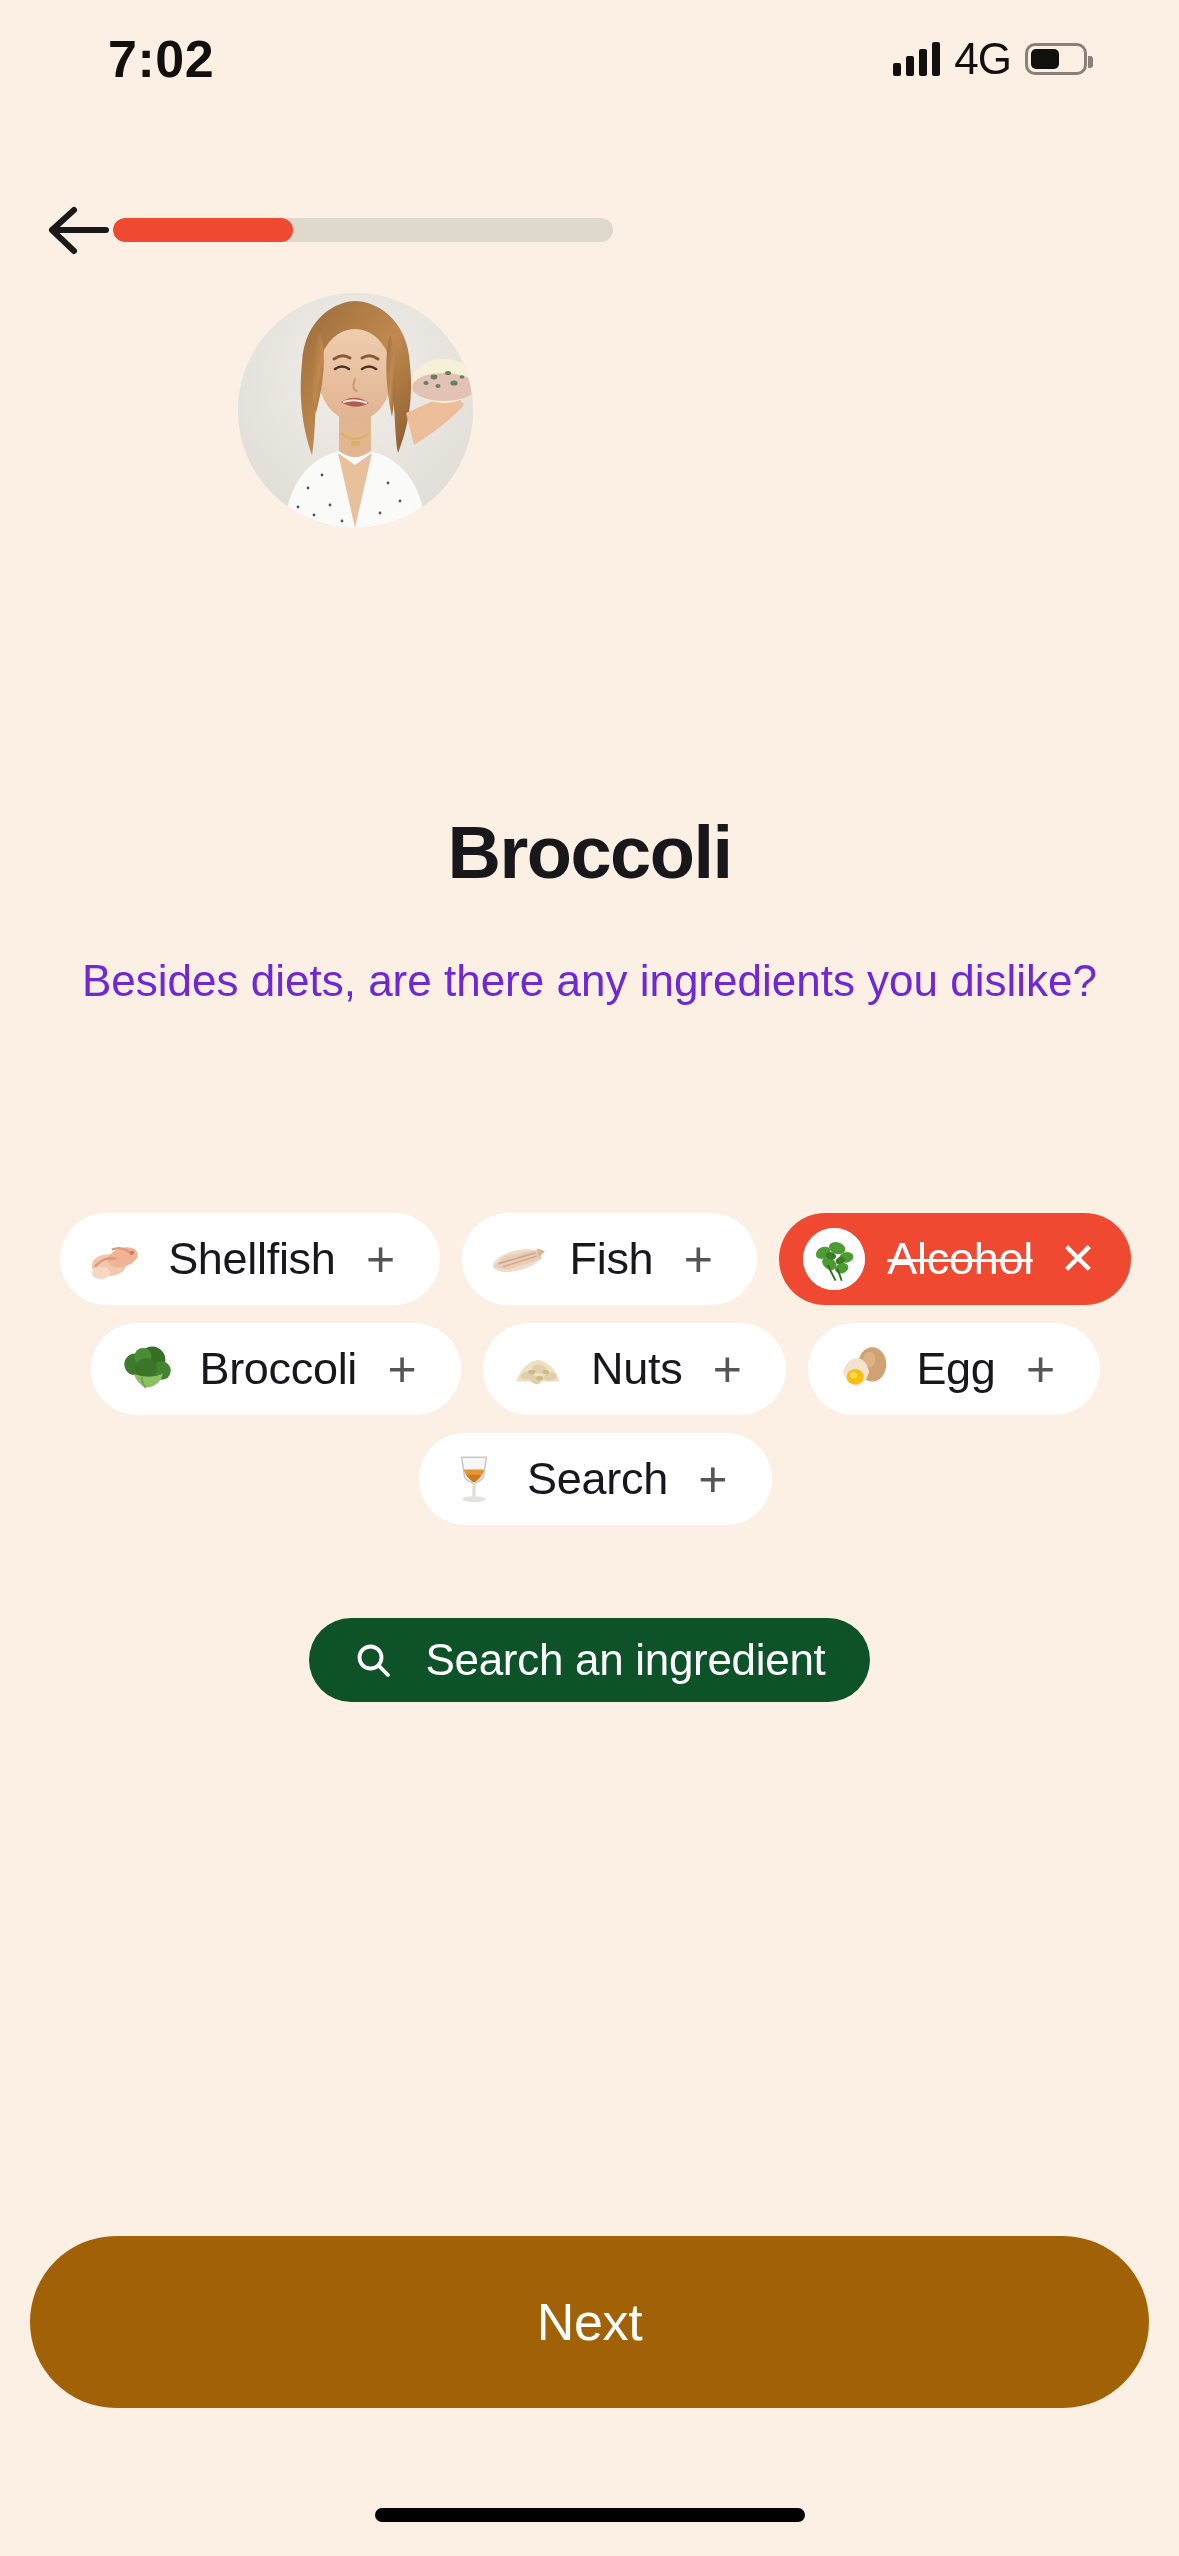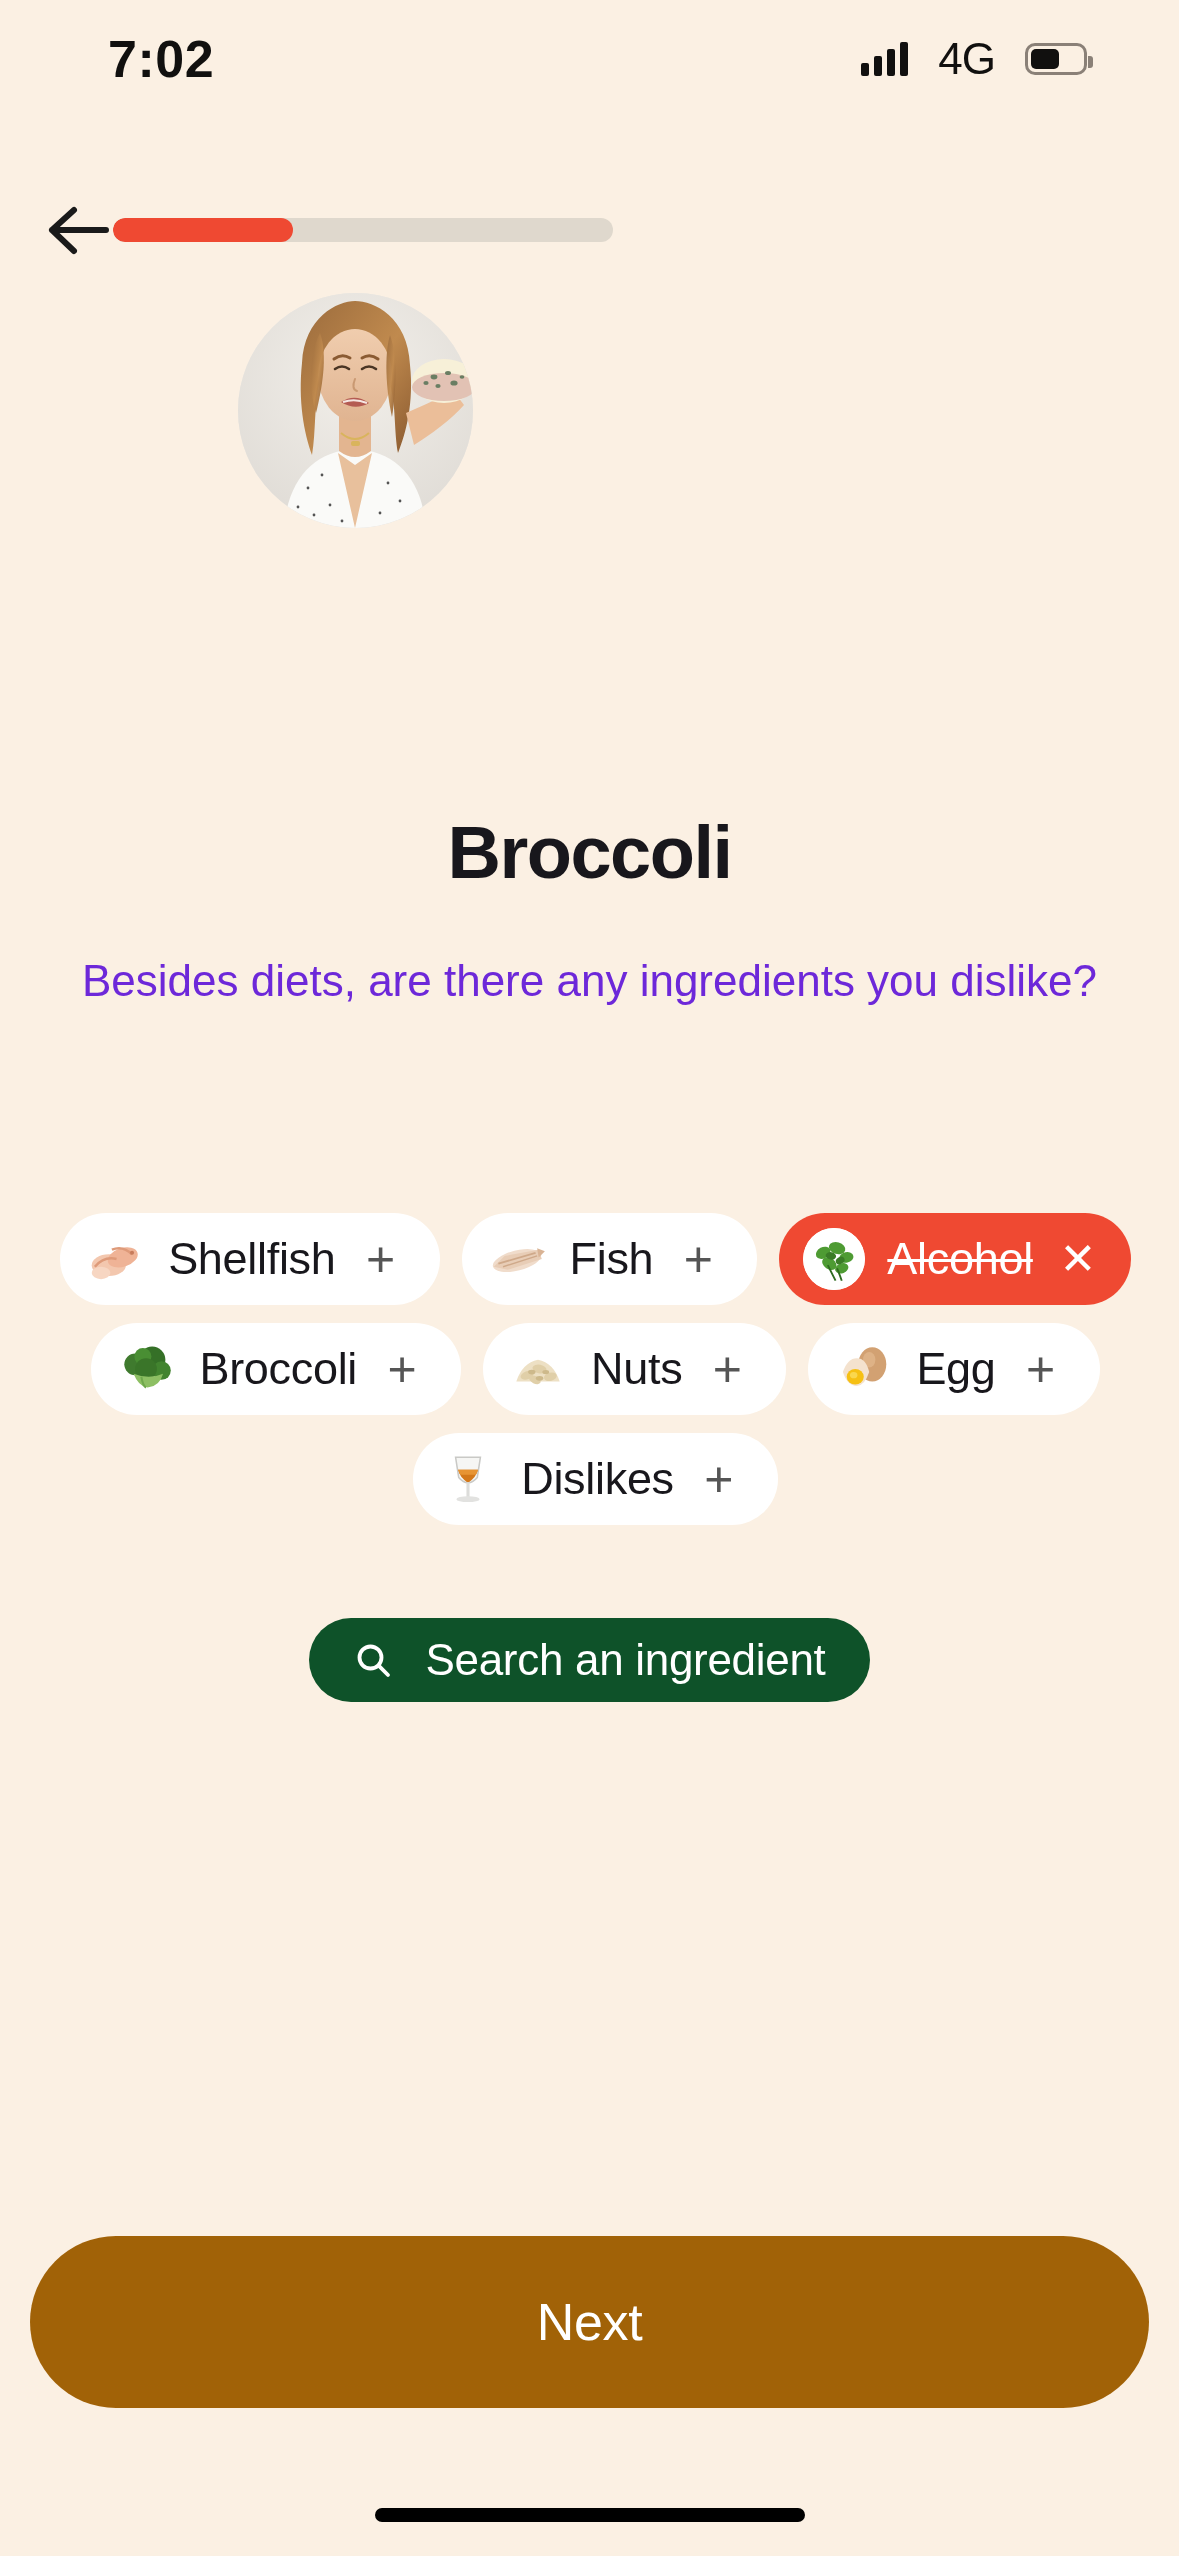--- a/index.html
+++ b/index.html
@@ -18,21 +18,21 @@
   
   .statusbar {
     position:absolute; top:0; left:0; right:0; height:118px;
     display:flex; align-items:center; justify-content:space-between;
     padding:0 92px 0 108px;
   }
   .status-time {
     font-size:52px; font-weight:700; color:#11100F;
     letter-spacing:0.5px;
   }
-  .status-right { display:flex; align-items:center; gap:30px; }
+  .status-right { display:flex; align-items:center; gap:14px; }
   .signal { display:flex; align-items:flex-end; gap:5px; height:34px; }
   .signal i { display:block; width:8px; background:#11100F; border-radius:2px; }
   .signal i:nth-child(1){height:13px;}
   .signal i:nth-child(2){height:20px;}
   .signal i:nth-child(3){height:27px;}
   .signal i:nth-child(4){height:34px;}
   .net-label { font-size:44px; font-weight:500; color:#11100F; letter-spacing:-1px; }
   .battery {
     position:relative; width:62px; height:32px;
     border:3px solid #8A8077; border-radius:10px; padding:3px;
@@ -362,21 +362,21 @@
         <div class="chip">
           <span class="chip-icon">
             <svg viewBox="0 0 40 40">
               <path d="M12 6 L28 6 L26 19 q-6 7 -12 0 Z" fill="#F6F6F4" stroke="#C9C9C6" stroke-width="1"></path>
               <path d="M13.6 14 L26.4 14 q-0.8 4.5 -6.4 8.5 q-5.6 -4 -6.4 -8.5 z" fill="#D3781A"></path>
               <path d="M13.6 14 L26.4 14 q-0.3 1.6 -1.3 3.2 L15 17.2 z" fill="#E79433"></path>
               <rect x="19" y="22" width="2" height="10" fill="#DCDCDA"></rect>
               <ellipse cx="20" cy="33" rx="7.5" ry="1.9" fill="#E2E2E0"></ellipse>
             </svg>
           </span>
-          <span class="chip-label">Dislikes</span>
+          <span class="chip-label">Search</span>
           <span class="chip-action">+</span>
         </div>
       </div>
     </div>
 
   <div class="search-wrap">
     <div class="search-btn">
       <svg class="mag" viewBox="0 0 24 24">
         <circle cx="10.5" cy="10.5" r="6.6" stroke="#FFFFFF" stroke-width="2.3" fill="none"></circle>
         <line x1="15.4" y1="15.4" x2="21" y2="21" stroke="#FFFFFF" stroke-width="2.3" stroke-linecap="round"></line>

